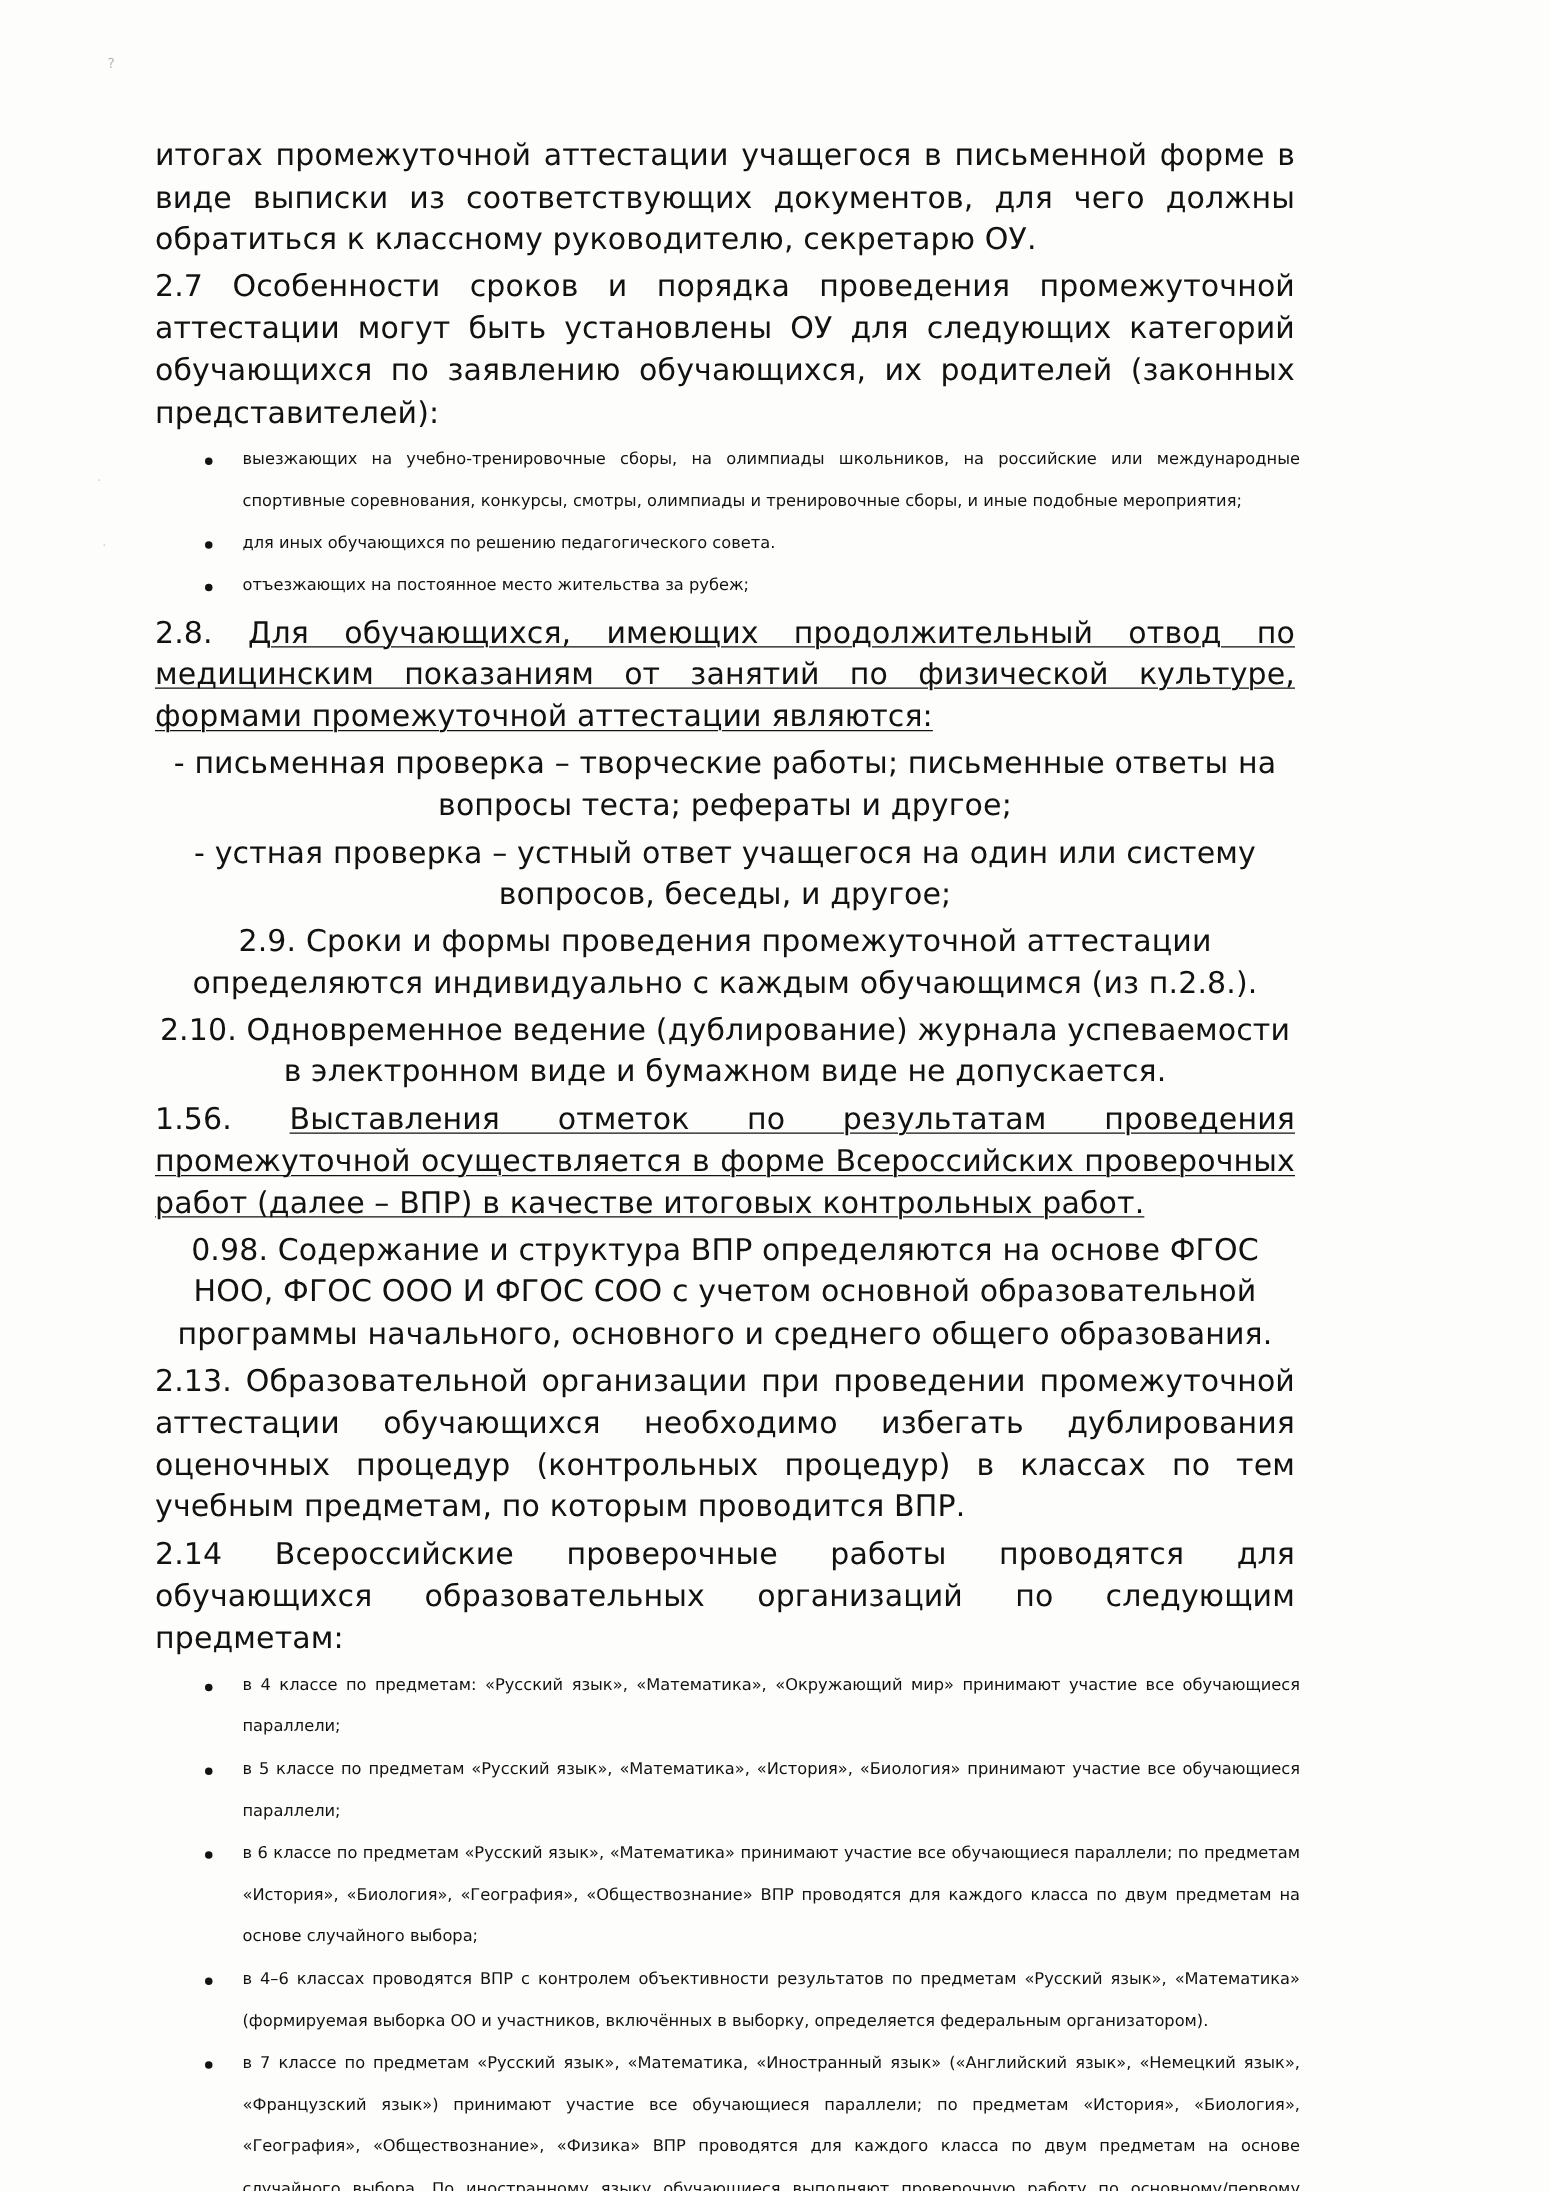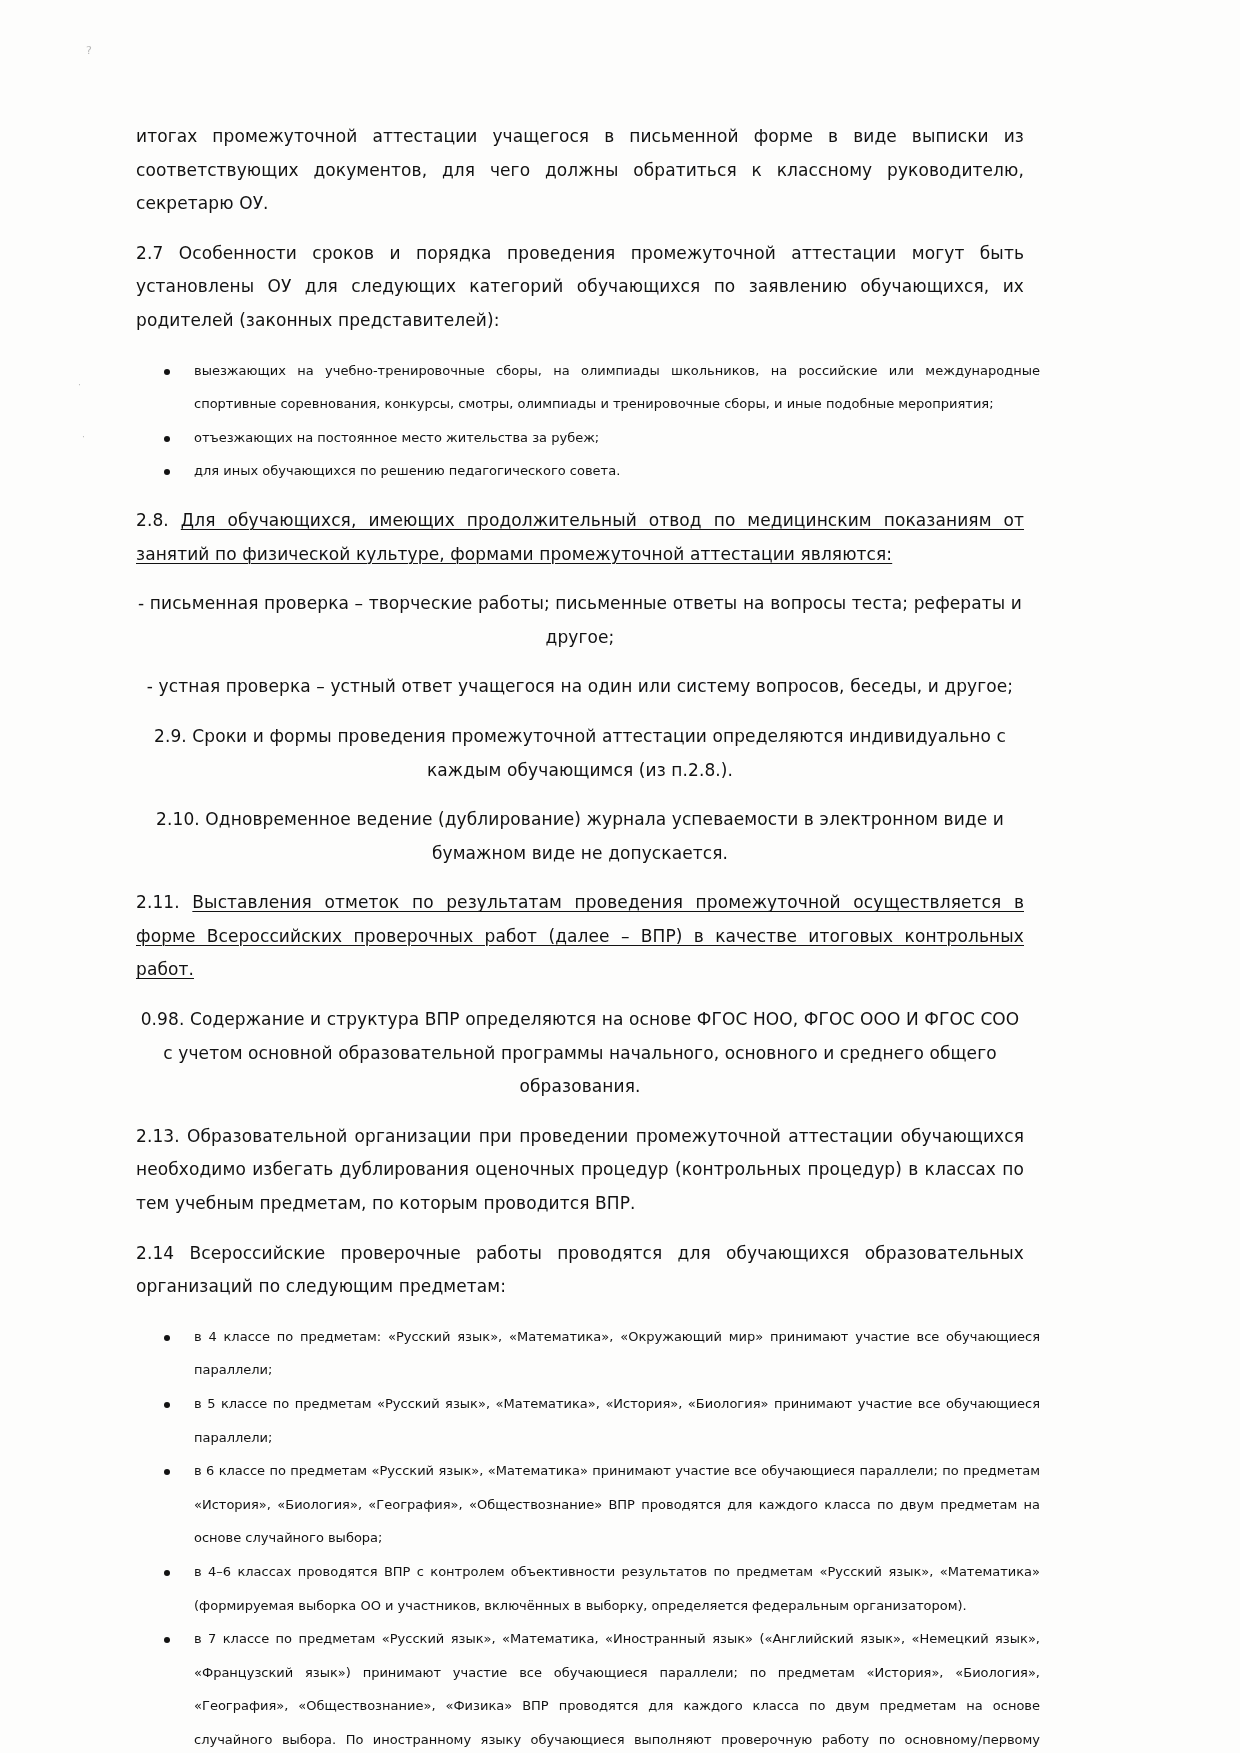--- a/index.html
+++ b/index.html
@@ -29,22 +29,22 @@
   .speck-low   { left: 82px;  top: 432px; font-size: 9px; }
 
   .doc-body {
     position: absolute;
     left: 120px;
     top: 104px;
     width: 920px;
   }
 
   p.para {
-    margin: 16px;
-    font-size: 17px;
+    margin: 4px;
+    font-size: 24px;
     line-height: 33.6px;
     text-align: justify;
     text-justify: inter-word;
     letter-spacing: 0.1px;
   }
   p.para.left {
     text-align: center;
   }
   .u {
     text-decoration: underline;
@@ -90,34 +90,34 @@
   <span class="scan-speck speck-low">·</span>
 
   <div class="doc-body">
 
     <p class="para">итогах промежуточной аттестации учащегося в письменной форме в виде выписки из соответствующих документов, для чего должны обратиться к классному руководителю, секретарю ОУ.</p>
 
     <p class="para">2.7 Особенности сроков и порядка проведения промежуточной аттестации могут быть установлены ОУ для следующих категорий обучающихся по заявлению обучающихся, их родителей (законных представителей):</p>
 
     <ul class="bullets">
       <li>выезжающих на учебно-тренировочные сборы, на олимпиады школьников, на российские или международные спортивные соревнования, конкурсы, смотры, олимпиады и тренировочные сборы, и иные подобные мероприятия;</li>
+      <li class="tight">для иных обучающихся по решению педагогического совета.</li>
       <li class="tight">отъезжающих на постоянное место жительства за рубеж;</li>
-      <li class="tight">для иных обучающихся по решению педагогического совета.</li>
     </ul>
 
     <p class="para"><span>2.8. </span><span class="u">Для обучающихся, имеющих продолжительный отвод по медицинским показаниям от занятий по физической культуре, формами промежуточной аттестации являются:</span></p>
 
     <p class="para left">- письменная проверка – творческие работы; письменные ответы на вопросы теста; рефераты и другое;</p>
     <p class="para left">- устная проверка – устный ответ учащегося на один или систему вопросов, беседы, и другое;</p>
 
     <p class="para left">2.9. Сроки и формы проведения промежуточной аттестации определяются индивидуально с каждым обучающимся (из п.2.8.).</p>
 
     <p class="para left">2.10. Одновременное ведение (дублирование) журнала успеваемости в электронном виде и бумажном виде не допускается.</p>
 
-    <p class="para"><span>2.11. </span><span class="u">Выставления отметок по результатам проведения промежуточной осуществляется в форме Всероссийских проверочных работ (далее – ВПР) в качестве итоговых контрольных работ.</span></p>
+    <p class="para"><span>1.56. </span><span class="u">Выставления отметок по результатам проведения промежуточной осуществляется в форме Всероссийских проверочных работ (далее – ВПР) в качестве итоговых контрольных работ.</span></p>
 
     <p class="para left">0.98. Содержание и структура ВПР определяются на основе ФГОС НОО, ФГОС ООО И ФГОС СОО с учетом основной образовательной программы начального, основного и среднего общего образования.</p>
 
     <p class="para">2.13. Образовательной организации при проведении промежуточной аттестации обучающихся необходимо избегать дублирования оценочных процедур (контрольных процедур) в классах по тем учебным предметам, по которым проводится ВПР.</p>
 
     <p class="para">2.14 Всероссийские проверочные работы проводятся для обучающихся образовательных организаций по следующим предметам:</p>
 
     <ul class="bullets">
       <li>в 4 классе по предметам: «Русский язык», «Математика», «Окружающий мир» принимают участие все обучающиеся параллели;</li>
       <li>в 5 классе по предметам «Русский язык», «Математика», «История», «Биология» принимают участие все обучающиеся параллели;</li>

